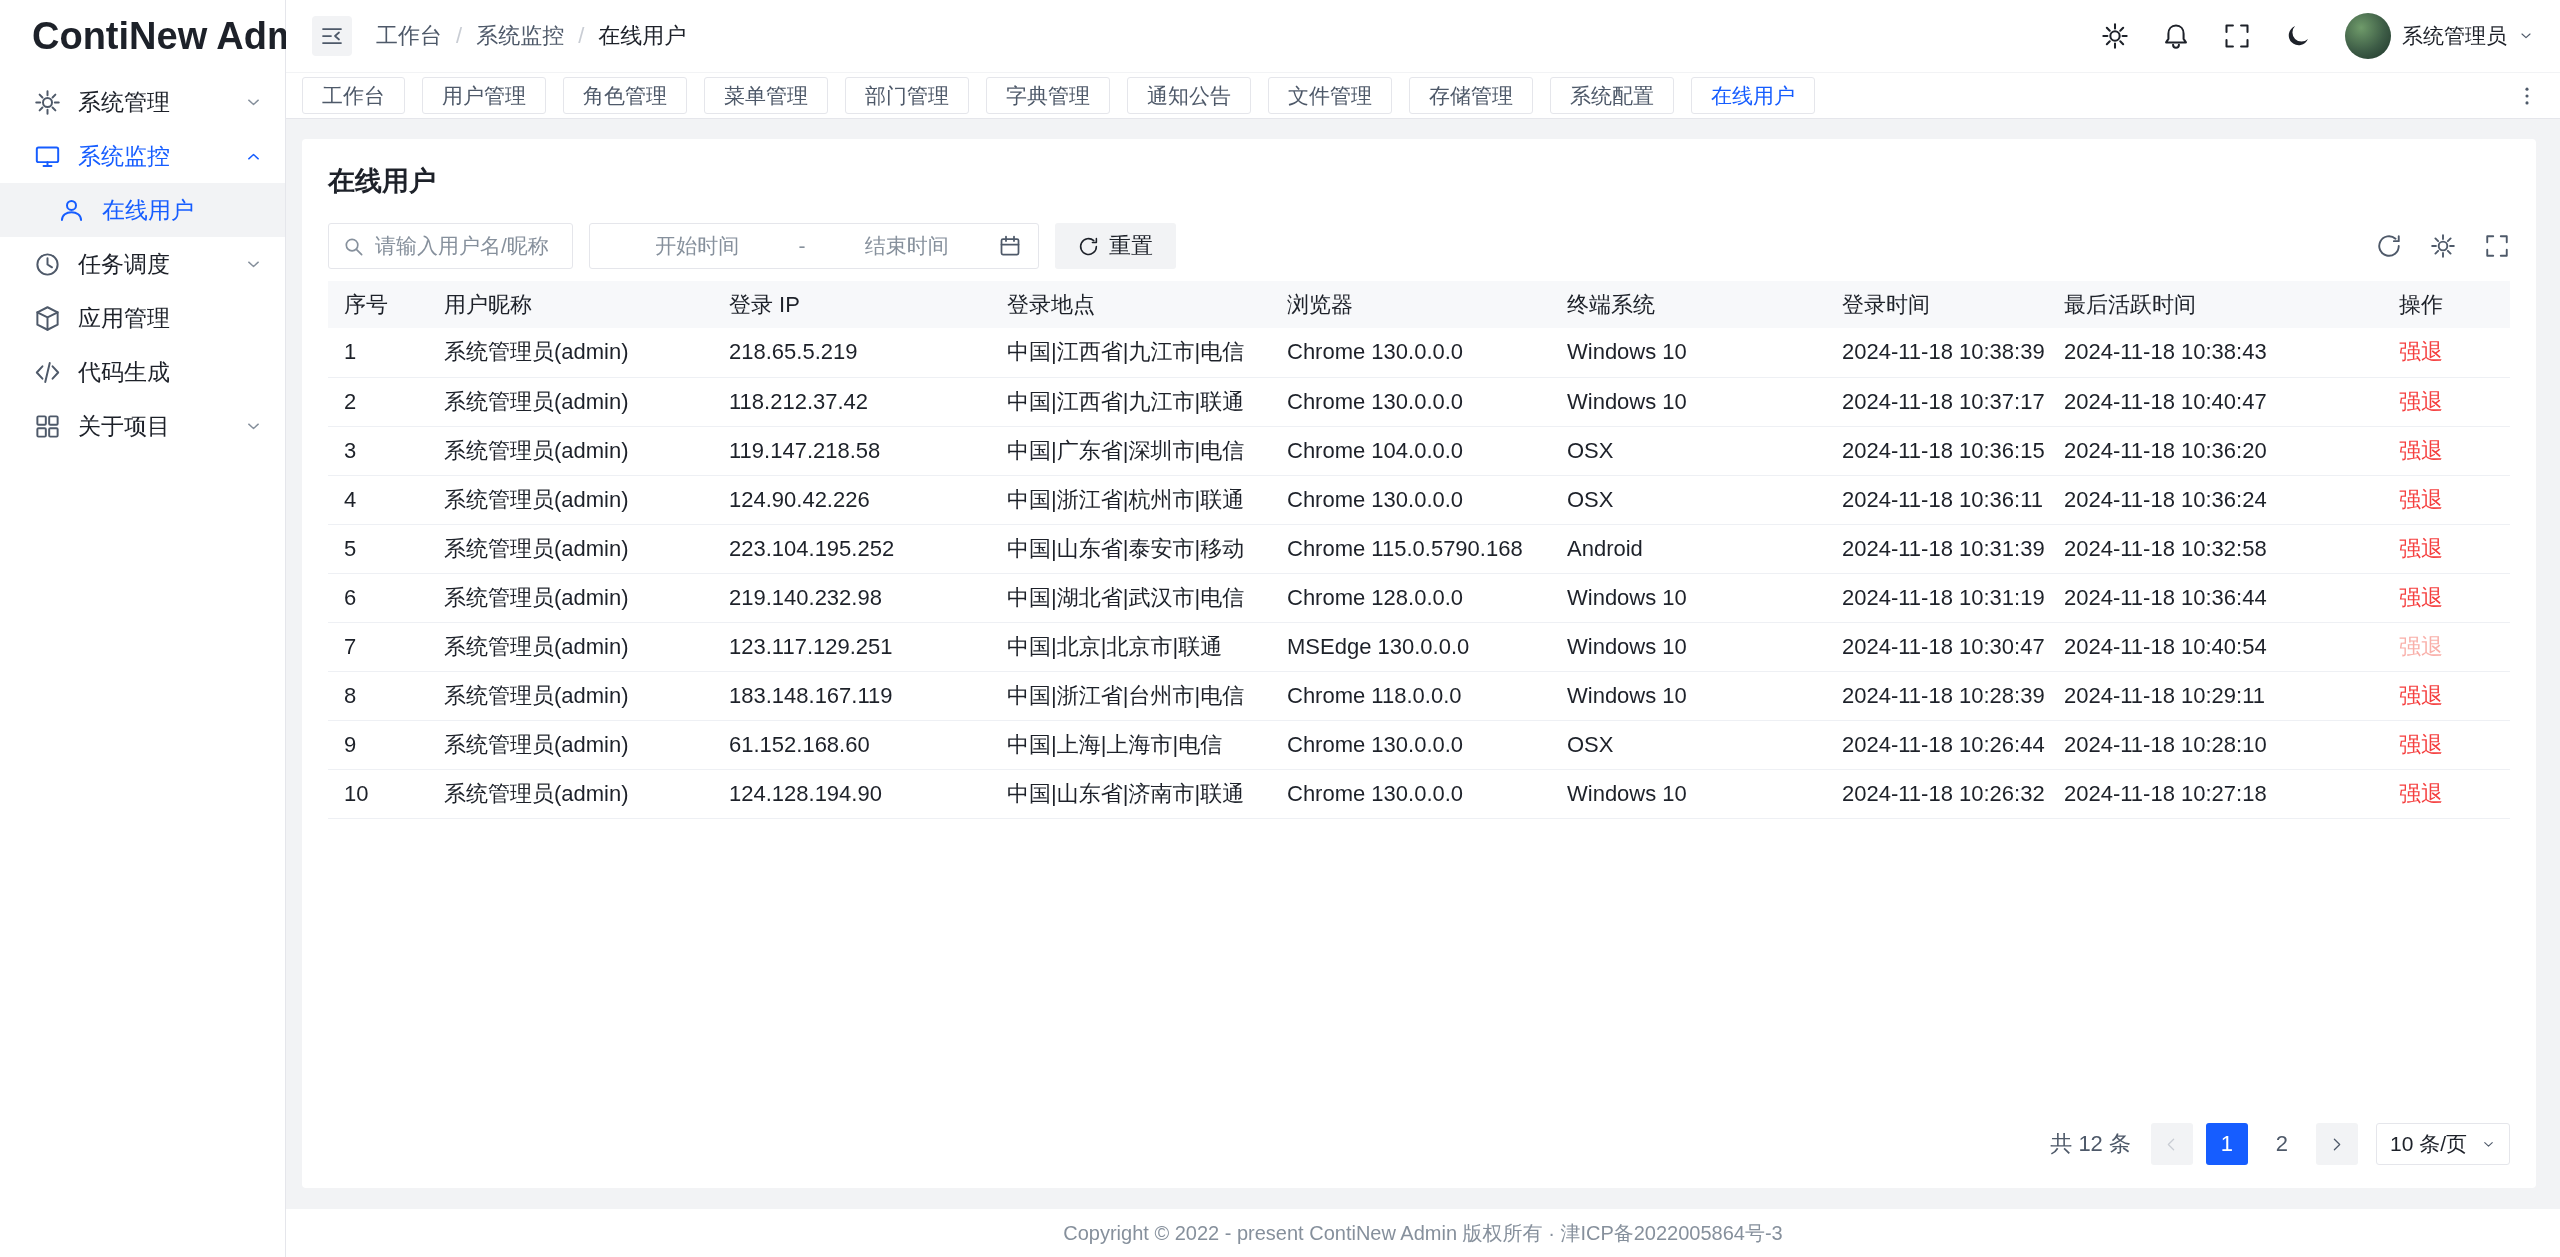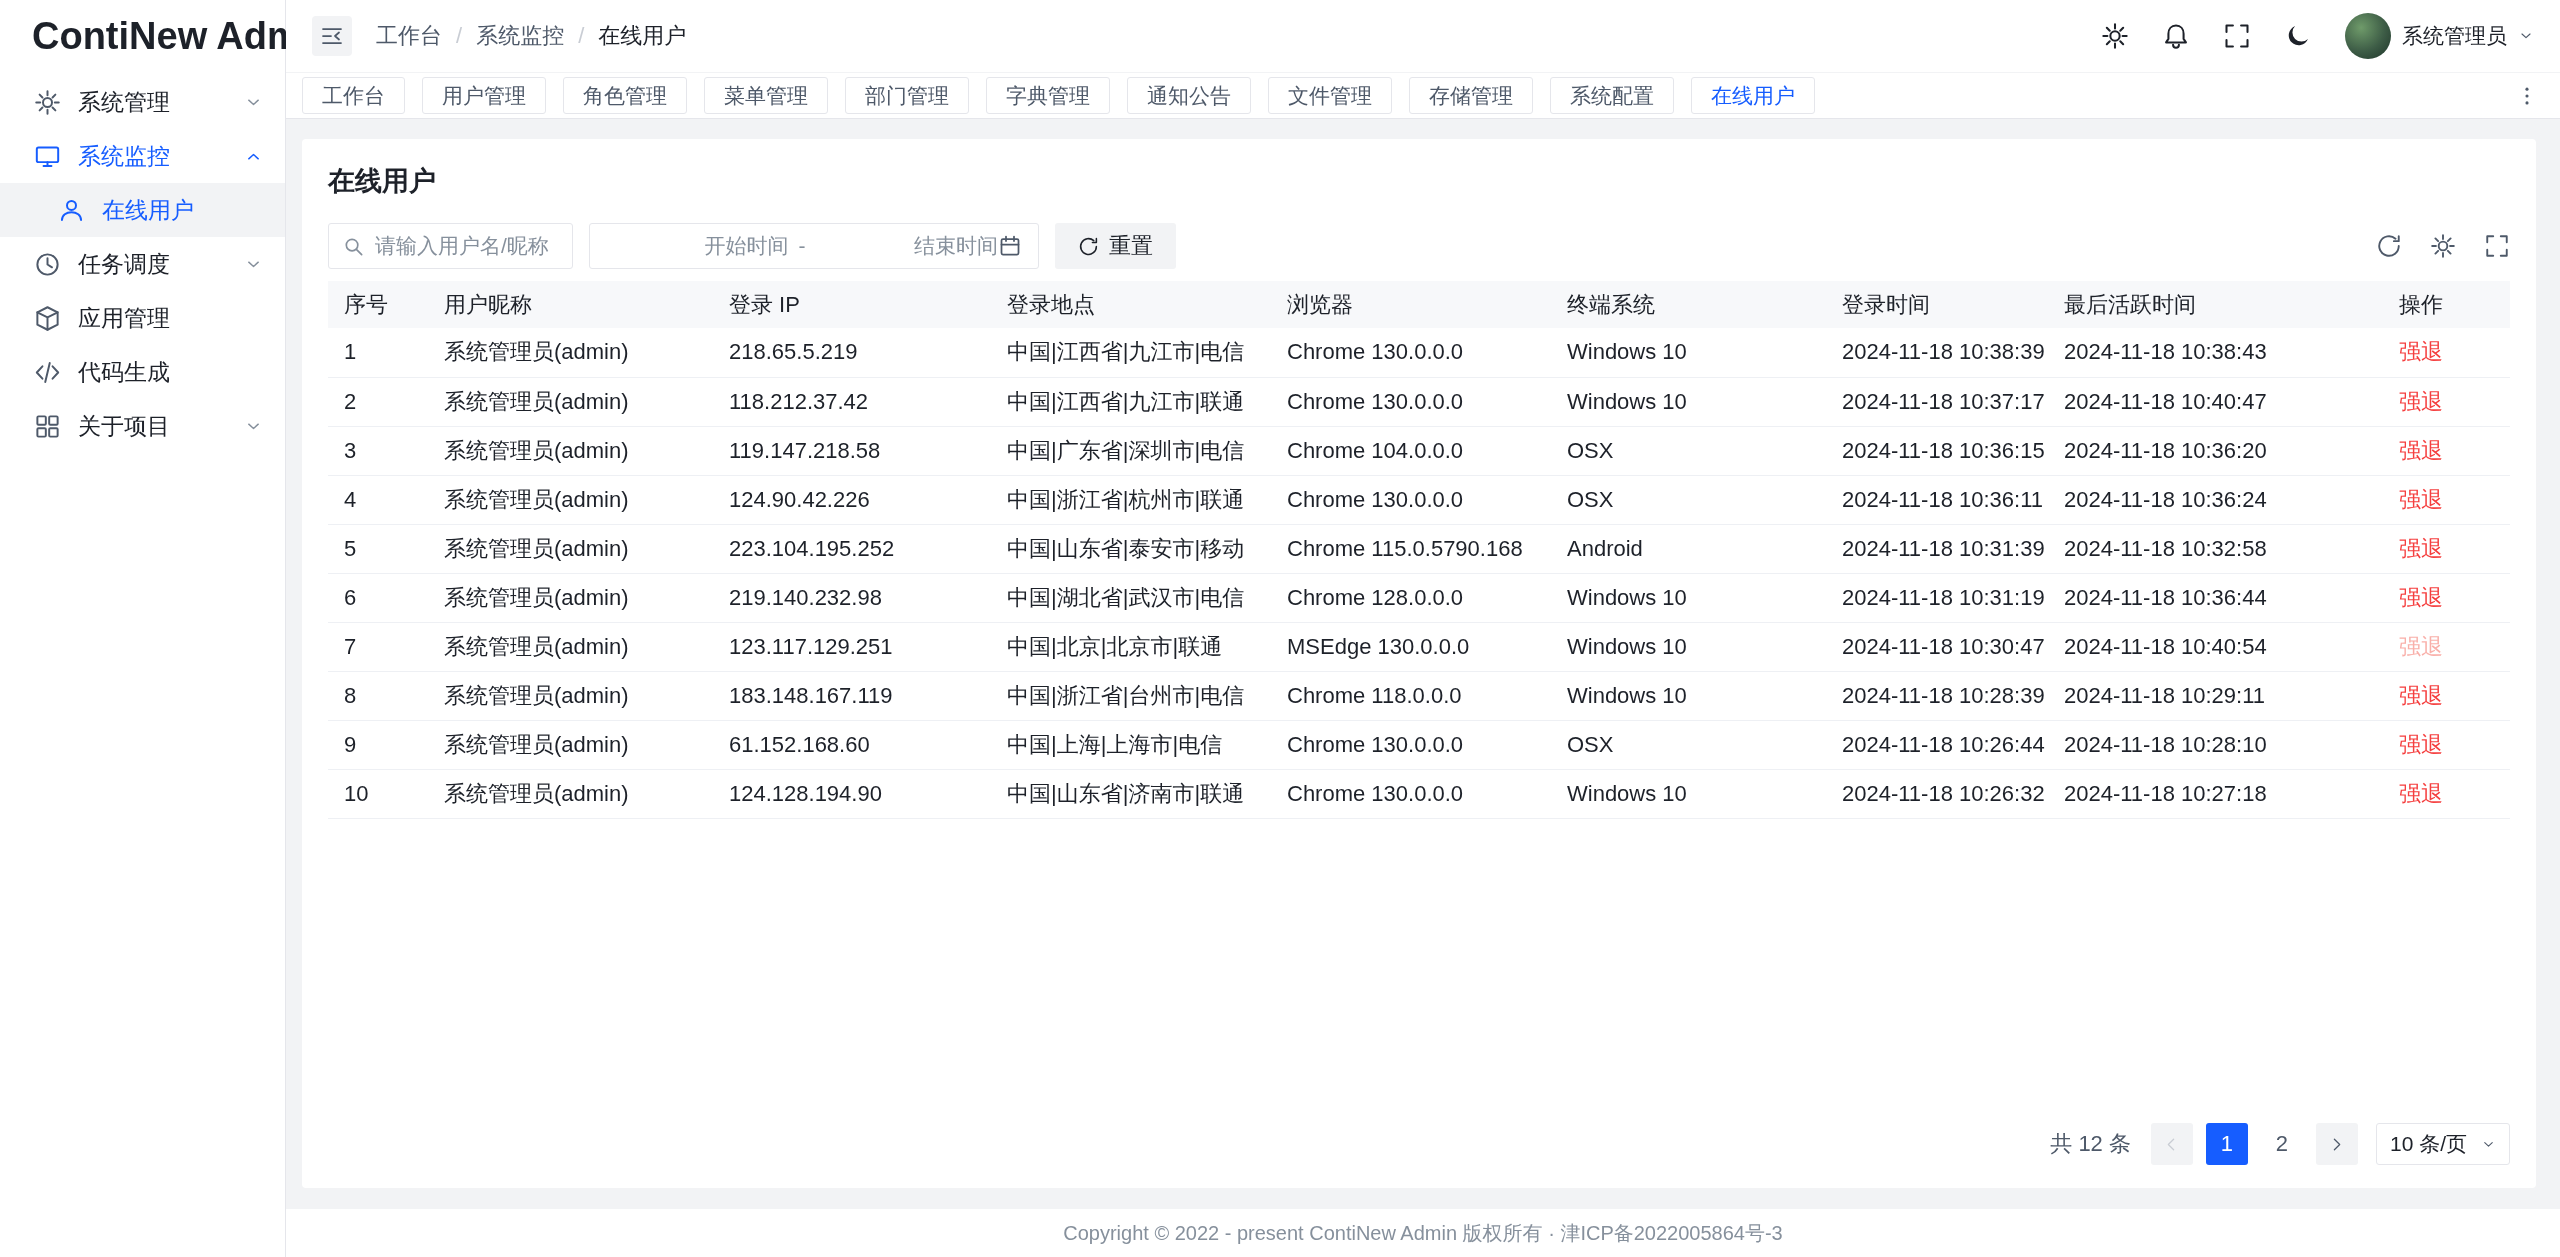--- a/index.html
+++ b/index.html
@@ -62,21 +62,21 @@
   .page-title { margin-top: 24px; font-size: 27px; font-weight: 600; color: #1d2129; }
 
   .toolbar { display: flex; align-items: center; margin-top: 24px; gap: 16px; }
   .search-box { width: 245px; height: 46px; border: 1px solid #e5e6eb; border-radius: 3px;
     display: flex; align-items: center; padding: 0 13px; gap: 10px; background: #fff; }
   .search-box .icon { width: 23px; height: 23px; color: #86909c; flex: none; }
   .search-box input { border: none; outline: none; flex: 1; min-width: 0; font-size: 21px; font-family: inherit; background: transparent; color: #1d2129; }
   .search-box input::placeholder { color: #86909c; }
   .range { width: 450px; height: 46px; border: 1px solid #e5e6eb; border-radius: 3px; background: #fff;
     display: flex; align-items: center; padding: 0 16px; font-size: 21px; color: #86909c; cursor: pointer; }
-  .range .ph { flex: 1; text-align: right; }
+  .range .ph { flex: 1; text-align: center; }
   .range .sep { margin: 0 10px; color: #86909c; }
   .range .icon { width: 24px; height: 24px; color: #4e5969; flex: none; }
   .reset-btn { height: 46px; padding: 0 23px; background: #f2f3f5; border: none; border-radius: 3px;
     display: flex; align-items: center; gap: 10px; font-size: 22px; color: #1d2129; font-family: inherit; cursor: pointer; }
   .reset-btn .icon { width: 21px; height: 21px; }
   .toolbar-right { margin-left: auto; display: flex; align-items: center; gap: 28px; color: #4e5969; }
   .tool-icon { width: 26px; height: 26px; cursor: pointer; display: inline-flex; }
 
   
   table { width: 100%; border-collapse: collapse; table-layout: fixed; margin-top: 12px; }

